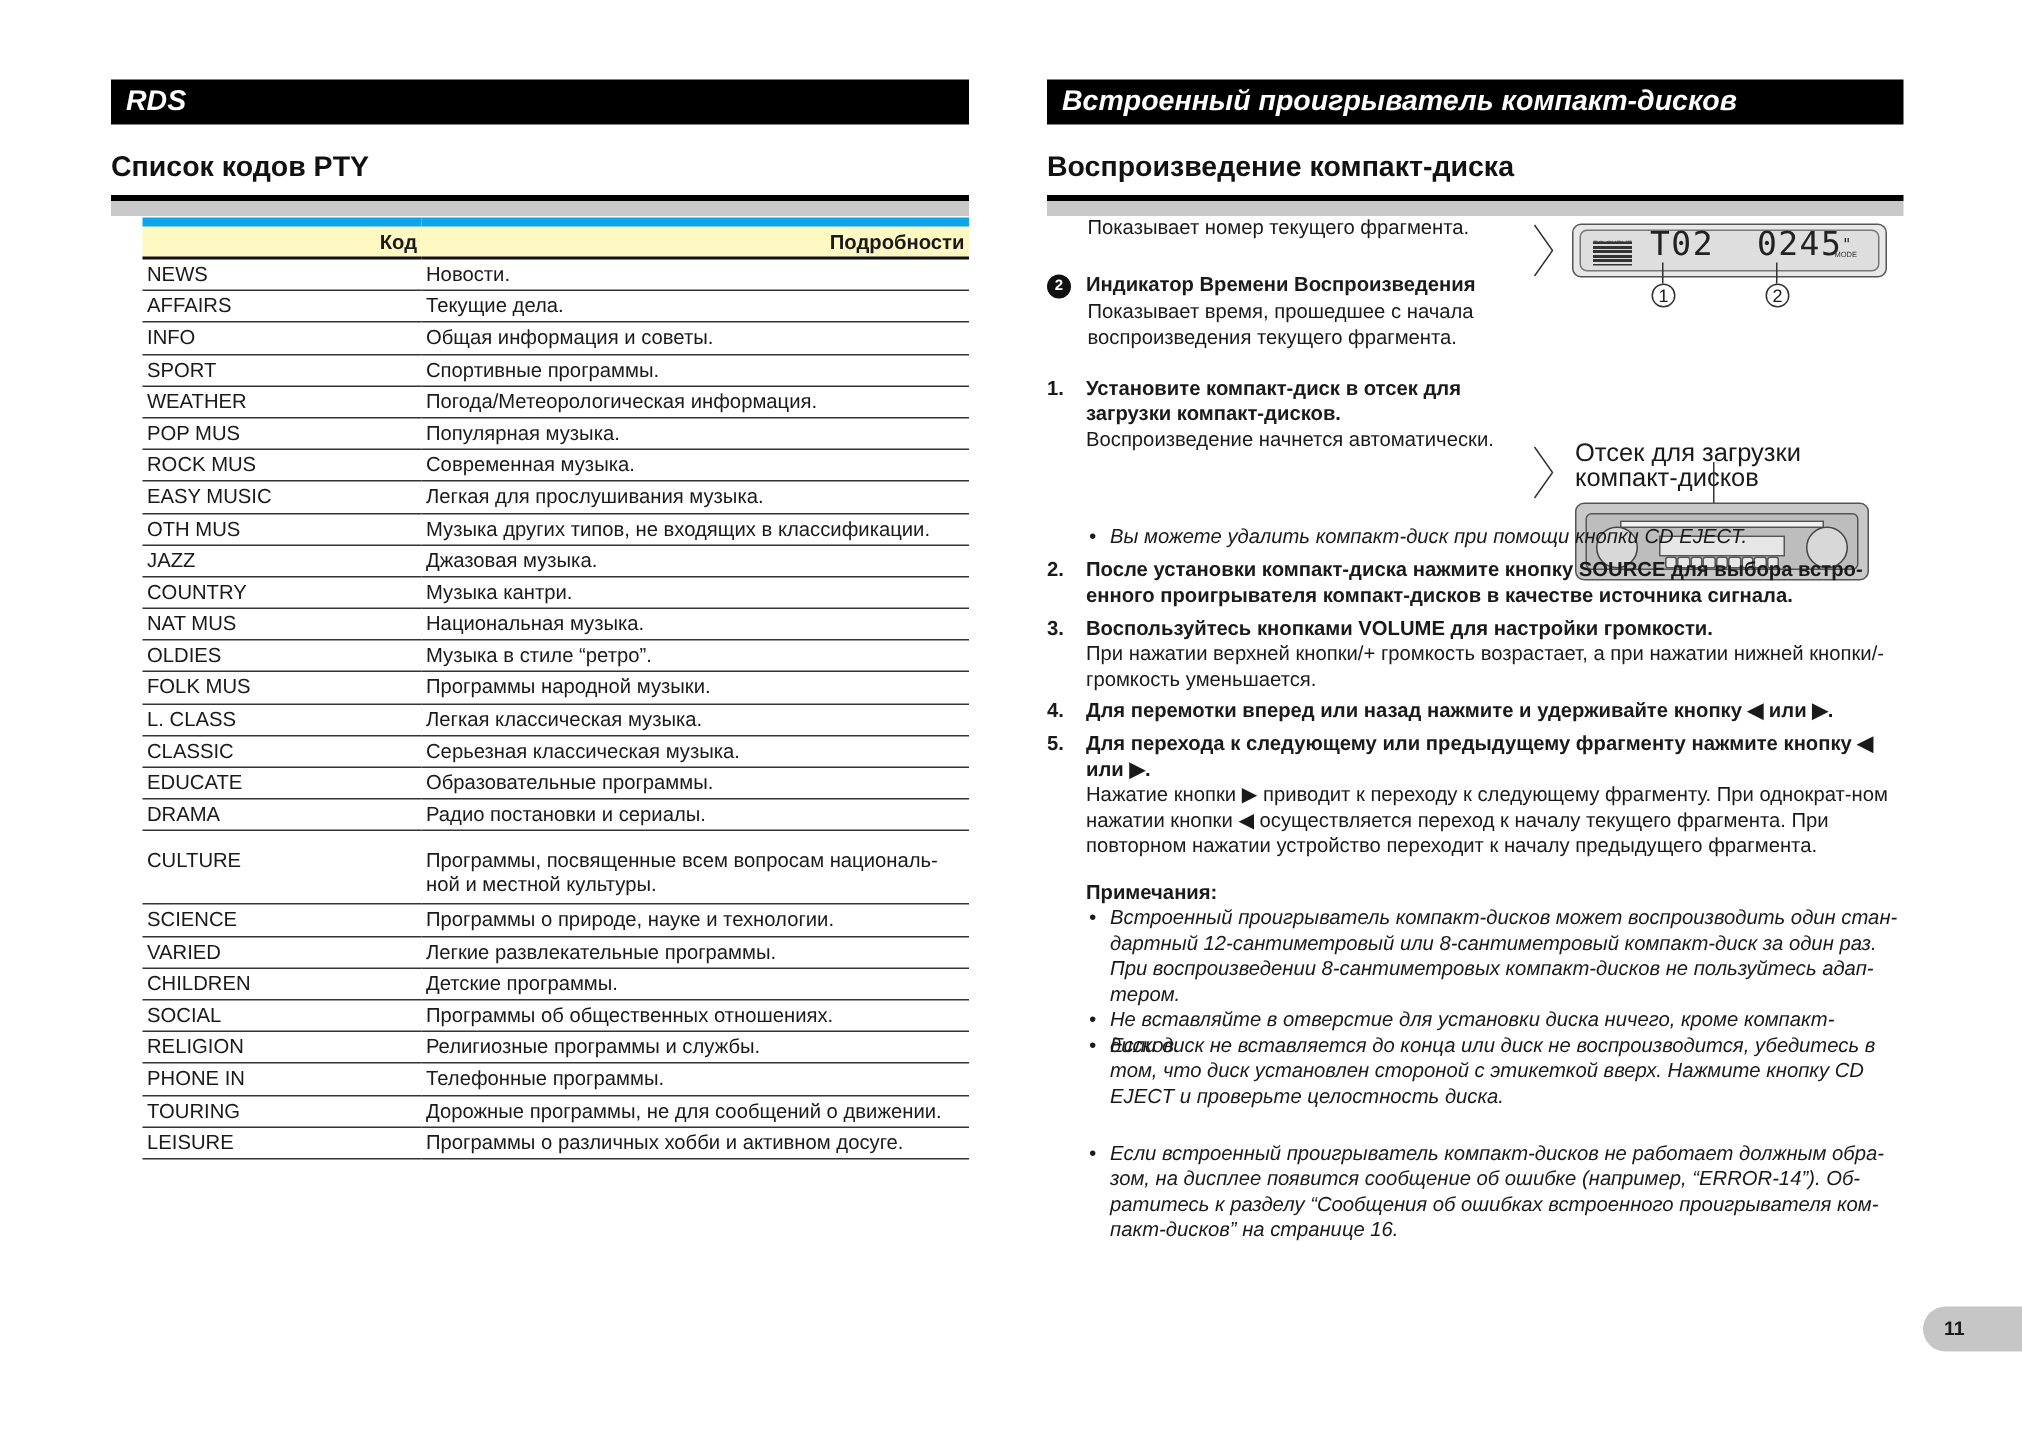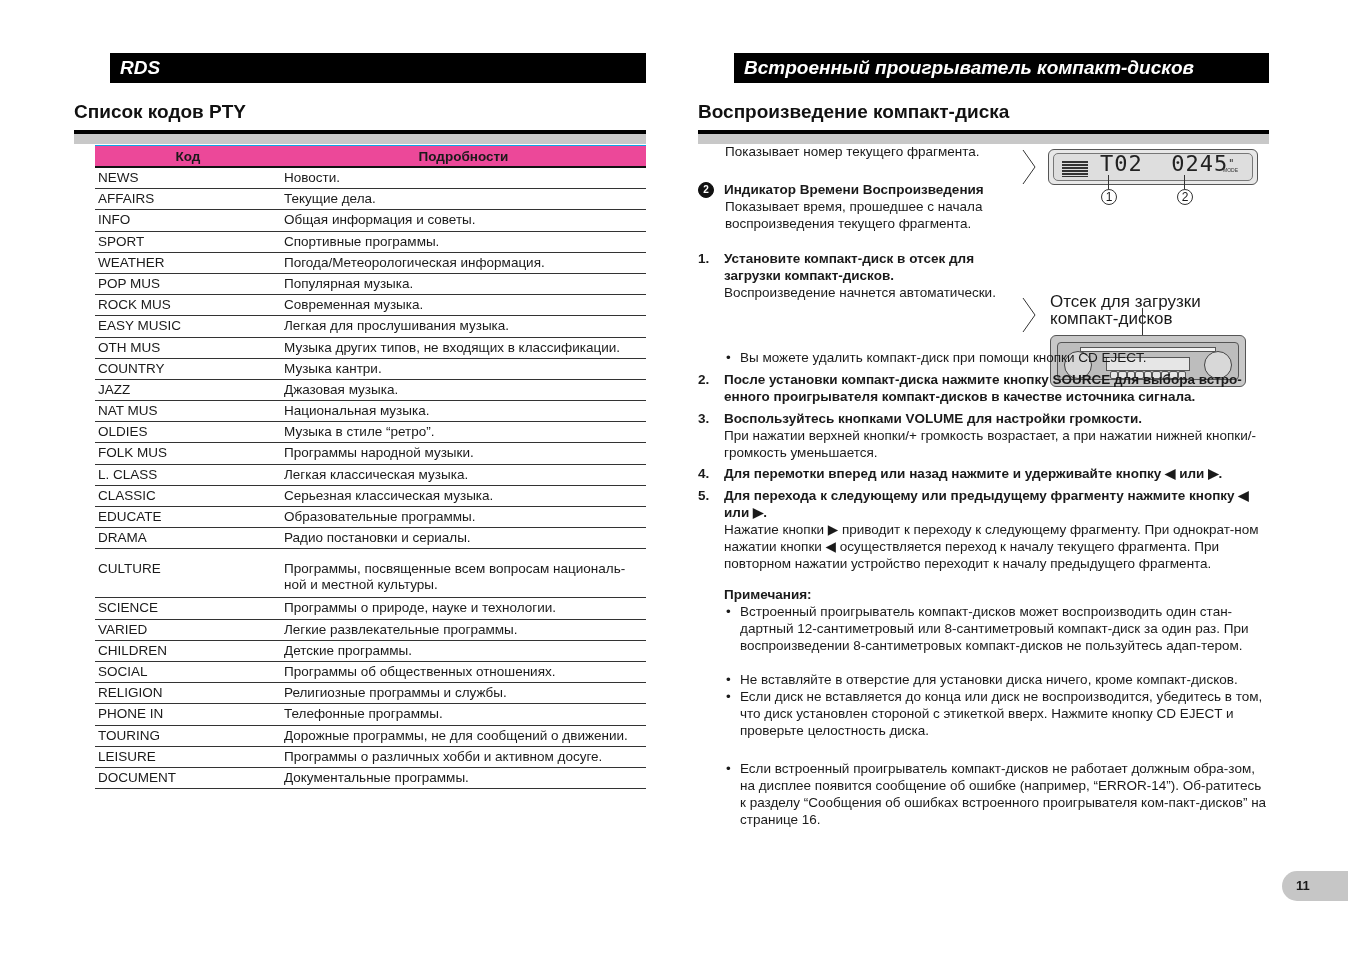--- a/index.html
+++ b/index.html
@@ -1,26 +1,26 @@
 <!DOCTYPE html>
 <html><head>
 <meta charset="utf-8">
 <style>
   html, body { margin:0; padding:0; background:#ffffff; }
   body { width:1348px; height:954px; position:relative; overflow:hidden; font-family:"Liberation Sans", sans-serif; color:#1a1a1a; }
   .col { position:absolute; top:53px; }
   .left { left:74px; width:572px; }
   .right { left:698px; width:571px; }
-  .section-bar { background:#000; color:#fff; height:30px; font-weight:bold; font-style:italic; font-size:19px; line-height:30px; padding-left:10px; box-sizing:border-box;margin-left:36px; }
+  .section-bar { background:#000; color:#fff; height:30px; font-weight:bold; font-style:italic; font-size:19px; line-height:30px; padding-left:10px; box-sizing:border-box; }
   .sub-title { margin-top:16px; font-size:19px; font-weight:bold; color:#111; height:25px; line-height:25px; }
   .rule-black { height:4px; background:#000; margin-top:6px; }
   .rule-grey { height:10px; background:#c8c8c8; }
 
   table.pty { position:absolute; left:21px; top:92px; width:551px; border-collapse:collapse; font-size:13.5px; }
-  table.pty th { background:#ec4899; text-align:center; font-weight:bold; height:20px; padding:0 3px; border-top:1px solid #0ea5e9; border-bottom:2px solid #111; }
+  table.pty th { background:#fef9c3; text-align:right; font-weight:bold; height:20px; padding:0 3px; border-top:6px solid #0ea5e9; border-bottom:2px solid #111; }
   table.pty td { padding:0 3px; height:20.2px; border-bottom:1px solid #333; vertical-align:top; line-height:19px; }
   table.pty td.code { width:180px; }
   table.pty tr.tall td { height:36px; line-height:16px; padding-top:12px; }
 
   .right-body { position:absolute; top:86px; left:0; width:571px; font-size:13.5px; line-height:17px; }
   .ind { position:absolute; left:0; width:320px; }
   .circnum { display:inline-block; width:14px; height:14px; border:1.5px solid #111; border-radius:50%; font-size:10px; line-height:14px; text-align:center; font-weight:bold; margin-right:10px; vertical-align:1px; }
   .circnum.filled { background:#111; color:#fff; }
   .ind .h { font-weight:bold; }
   .ind .t { padding-left:27px; }
@@ -32,21 +32,21 @@
   .lcd-text { position:absolute; left:46px; top:1px; font-family:"DejaVu Sans Mono", monospace; font-size:22px; letter-spacing:1px; color:#222; }
   .lcd-eq { position:absolute; left:8px; top:7px; width:26px; height:16px; background:repeating-linear-gradient(to bottom,#333 0 2px,#ddd 2px 3px); }
   .lcd-tag { position:absolute; font-size:5px; color:#333; }
   .callout { position:absolute; font-size:12px; width:14px; height:14px; border:1px solid #333; border-radius:50%; text-align:center; line-height:14px; }
   .callline { position:absolute; width:1px; background:#333; }
 
   .step { position:absolute; left:0; width:571px; }
   .step .n { position:absolute; left:0; font-weight:bold; }
   .step .b { position:absolute; left:26px; right:0; }
   .bold { font-weight:bold; }
-  .bullet { position:absolute; left:26px; right:0; padding-left:16px; }
+  .bullet { position:absolute; left:26px; right:0; padding-left:16px;font-style:italic; }
   .bullet:before { content:"•"; position:absolute; left:2px; }
 
   .cd-wrap { position:absolute; left:324px; top:154px; width:250px; height:100px; }
   .cd-label { position:absolute; left:28px; top:0; font-size:17px; }
   .cd-unit { position:absolute; left:28px; top:42px; width:194px; height:50px; border:1.5px solid #555; border-radius:6px; background:#c8c8c8; }
   .cd-inner { position:absolute; left:6px; top:6px; right:6px; bottom:6px; border:1px solid #555; border-radius:4px; background:#bdbdbd; }
   .cd-slot { position:absolute; left:22px; right:22px; top:4px; height:3px; background:#f2f2f2; border:1px solid #555; }
   .cd-disp { position:absolute; left:48px; right:48px; top:14px; height:12px; background:#e6e6e6; border:1px solid #555; }
   .cd-knob { position:absolute; top:8px; width:26px; height:26px; border:1px solid #444; border-radius:50%; background:#d8d8d8; }
   .cd-btns { position:absolute; left:52px; right:52px; bottom:2px; height:6px; display:flex; justify-content:space-between; }
@@ -101,26 +101,26 @@
         </tr>
         <tr>
           <td class="code">EASY MUSIC</td>
           <td>Легкая для прослушивания музыка.</td>
         </tr>
         <tr>
           <td class="code">OTH MUS</td>
           <td>Музыка других типов, не входящих в классификации.</td>
         </tr>
         <tr>
+          <td class="code">JAZZ</td>
+          <td>Джазовая музыка.</td>
+        </tr>
+        <tr>
           <td class="code">COUNTRY</td>
           <td>Музыка кантри.</td>
-        </tr>
-        <tr>
-          <td class="code">JAZZ</td>
-          <td>Джазовая музыка.</td>
         </tr>
         <tr>
           <td class="code">NAT MUS</td>
           <td>Национальная музыка.</td>
         </tr>
         <tr>
           <td class="code">OLDIES</td>
           <td>Музыка в стиле “ретро”.</td>
         </tr>
         <tr>
@@ -171,24 +171,20 @@
           <td class="code">PHONE IN</td>
           <td>Телефонные программы.</td>
         </tr>
         <tr>
           <td class="code">TOURING</td>
           <td>Дорожные программы, не для сообщений о движении.</td>
         </tr>
         <tr>
           <td class="code">LEISURE</td>
           <td>Программы о различных хобби и активном досуге.</td>
-        </tr>
-        <tr>
-          <td class="code">DOCUMENT</td>
-          <td>Документальные программы.</td>
         </tr>
       </tbody>
   </table>
 </div>
 
 <div class="col right">
   <div class="section-bar">Встроенный проигрыватель компакт-дисков</div>
   <div class="sub-title">Воспроизведение компакт-диска</div>
   <div class="rule-black"></div>
   <div class="rule-grey"></div>

